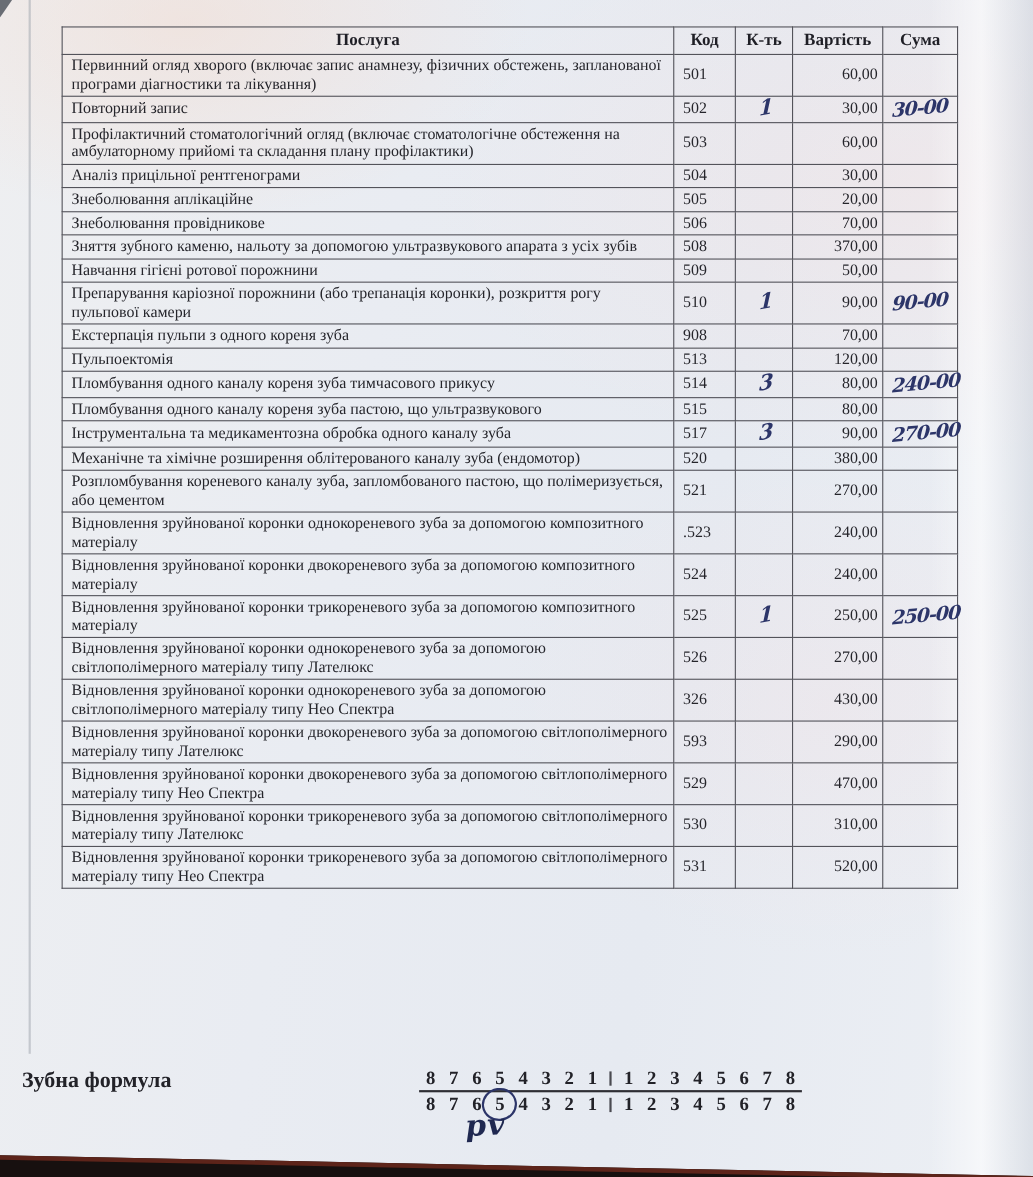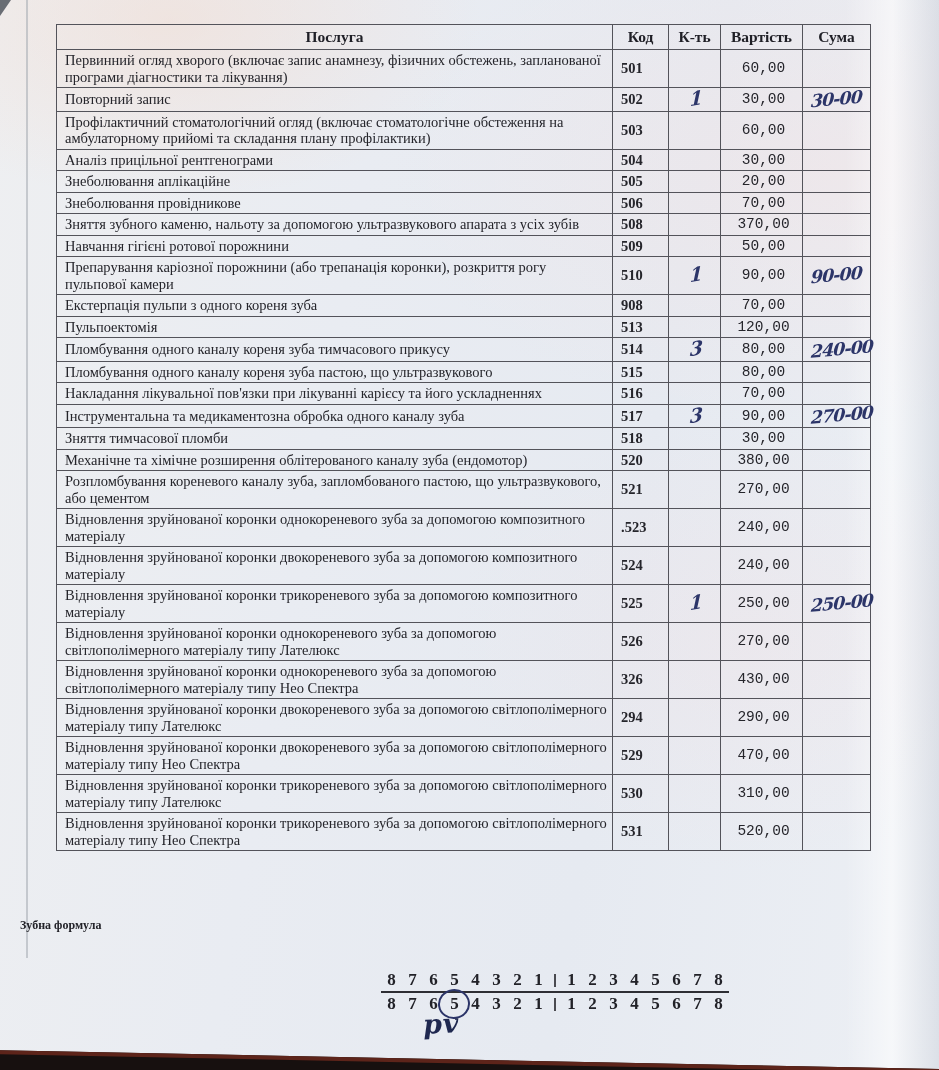--- a/index.html
+++ b/index.html
@@ -40,39 +40,39 @@
   table.services col.c-cost{width:82px;}
   table.services col.c-sum{width:68px;}
   table.services th, table.services td{border:1px solid #53535a;}
   table.services th{
     font-size:15.5px;font-weight:bold;padding:3px 2px;text-align:center;color:#1f1f26;
   }
   table.services td{
     font-size:14.5px;line-height:16.5px;padding:2px 4px 2px 8px;
     vertical-align:middle;
   }
-  td.code-cell{text-align:left;padding-left:10px;font-size:14.5px;font-weight:bold;}
+  td.code-cell{text-align:left;padding-left:10px;font-size:14.5px;}
   td.qty-cell{text-align:center;padding:0;overflow:visible;}
-  td.cost-cell{text-align:center;font-size:15px;padding:2px 4px;font-family:Liberation Mono, monospace;}
+  td.cost-cell{text-align:right;font-size:15px;padding:2px 4px;}
   td.sum-cell{padding:0 0 0 3px;overflow:visible;position:relative;}
 
   .hand{
     font-family:"DejaVu Serif",serif;font-style:italic;font-weight:bold;
     color:#2c3569;
   }
   .hand-qty{
     font-size:19px;display:inline-block;transform:rotate(-10deg) skewX(-12deg);
   }
   .hand-sum{
     font-size:17.5px;display:inline-block;white-space:nowrap;
     transform:rotate(-5deg) skewX(-8deg);position:relative;z-index:3;letter-spacing:-1px;
   }
 
   .formula-label{
-    position:absolute;left:20px;top:918px;font-weight:bold;font-size:12px;color:#222228;
+    position:absolute;left:20px;top:971px;font-weight:bold;font-size:20px;color:#222228;
   }
   .formula{position:absolute;left:381px;top:970px;}
   .formula-row{display:flex;align-items:center;width:max-content;}
   .formula-row.upper{border-bottom:2.5px solid #2e2e34;padding-bottom:1px;}
   .formula-row.lower{margin-top:1px;}
   .digit{
     display:inline-block;width:21px;text-align:center;
     font-family:"Liberation Serif",serif;font-weight:bold;font-size:17px;color:#222228;
     position:relative;
   }
@@ -197,49 +197,35 @@
           <td class="sum-cell"><span class="hand hand-sum">240-00</span></td>
         </tr>
         <tr>
           <td class="service-cell">Пломбування одного каналу кореня зуба пастою, що ультразвукового</td>
           <td class="code-cell">515</td>
           <td class="qty-cell"></td>
           <td class="cost-cell">80,00</td>
           <td class="sum-cell"></td>
         </tr>
         <tr>
-          <td class="service-cell">Накладання лікувальної пов'язки при лікуванні карієсу та його ускладненнях</td>
-          <td class="code-cell">516</td>
-          <td class="qty-cell"></td>
-          <td class="cost-cell">70,00</td>
-          <td class="sum-cell"></td>
-        </tr>
-        <tr>
           <td class="service-cell">Інструментальна та медикаментозна обробка одного каналу зуба</td>
           <td class="code-cell">517</td>
           <td class="qty-cell"><span class="hand hand-qty">3</span></td>
           <td class="cost-cell">90,00</td>
           <td class="sum-cell"><span class="hand hand-sum">270-00</span></td>
         </tr>
         <tr>
-          <td class="service-cell">Зняття тимчасової пломби</td>
-          <td class="code-cell">518</td>
-          <td class="qty-cell"></td>
-          <td class="cost-cell">30,00</td>
-          <td class="sum-cell"></td>
-        </tr>
-        <tr>
           <td class="service-cell">Механічне та хімічне розширення облітерованого каналу зуба (ендомотор)</td>
           <td class="code-cell">520</td>
           <td class="qty-cell"></td>
           <td class="cost-cell">380,00</td>
           <td class="sum-cell"></td>
         </tr>
         <tr>
-          <td class="service-cell">Розпломбування кореневого каналу зуба, запломбованого пастою, що ультразвукового, або цементом</td>
+          <td class="service-cell">Розпломбування кореневого каналу зуба, запломбованого пастою, що полімеризується, або цементом</td>
           <td class="code-cell">521</td>
           <td class="qty-cell"></td>
           <td class="cost-cell">270,00</td>
           <td class="sum-cell"></td>
         </tr>
         <tr>
           <td class="service-cell">Відновлення зруйнованої коронки однокореневого зуба за допомогою композитного матеріалу</td>
           <td class="code-cell">.523</td>
           <td class="qty-cell"></td>
           <td class="cost-cell">240,00</td>
@@ -268,21 +254,21 @@
         </tr>
         <tr>
           <td class="service-cell">Відновлення зруйнованої коронки однокореневого зуба за допомогою світлополімерного матеріалу типу Нео Спектра</td>
           <td class="code-cell">326</td>
           <td class="qty-cell"></td>
           <td class="cost-cell">430,00</td>
           <td class="sum-cell"></td>
         </tr>
         <tr>
           <td class="service-cell">Відновлення зруйнованої коронки двокореневого зуба за допомогою світлополімерного матеріалу типу Лателюкс</td>
-          <td class="code-cell">294</td>
+          <td class="code-cell">593</td>
           <td class="qty-cell"></td>
           <td class="cost-cell">290,00</td>
           <td class="sum-cell"></td>
         </tr>
         <tr>
           <td class="service-cell">Відновлення зруйнованої коронки двокореневого зуба за допомогою світлополімерного матеріалу типу Нео Спектра</td>
           <td class="code-cell">529</td>
           <td class="qty-cell"></td>
           <td class="cost-cell">470,00</td>
           <td class="sum-cell"></td>

